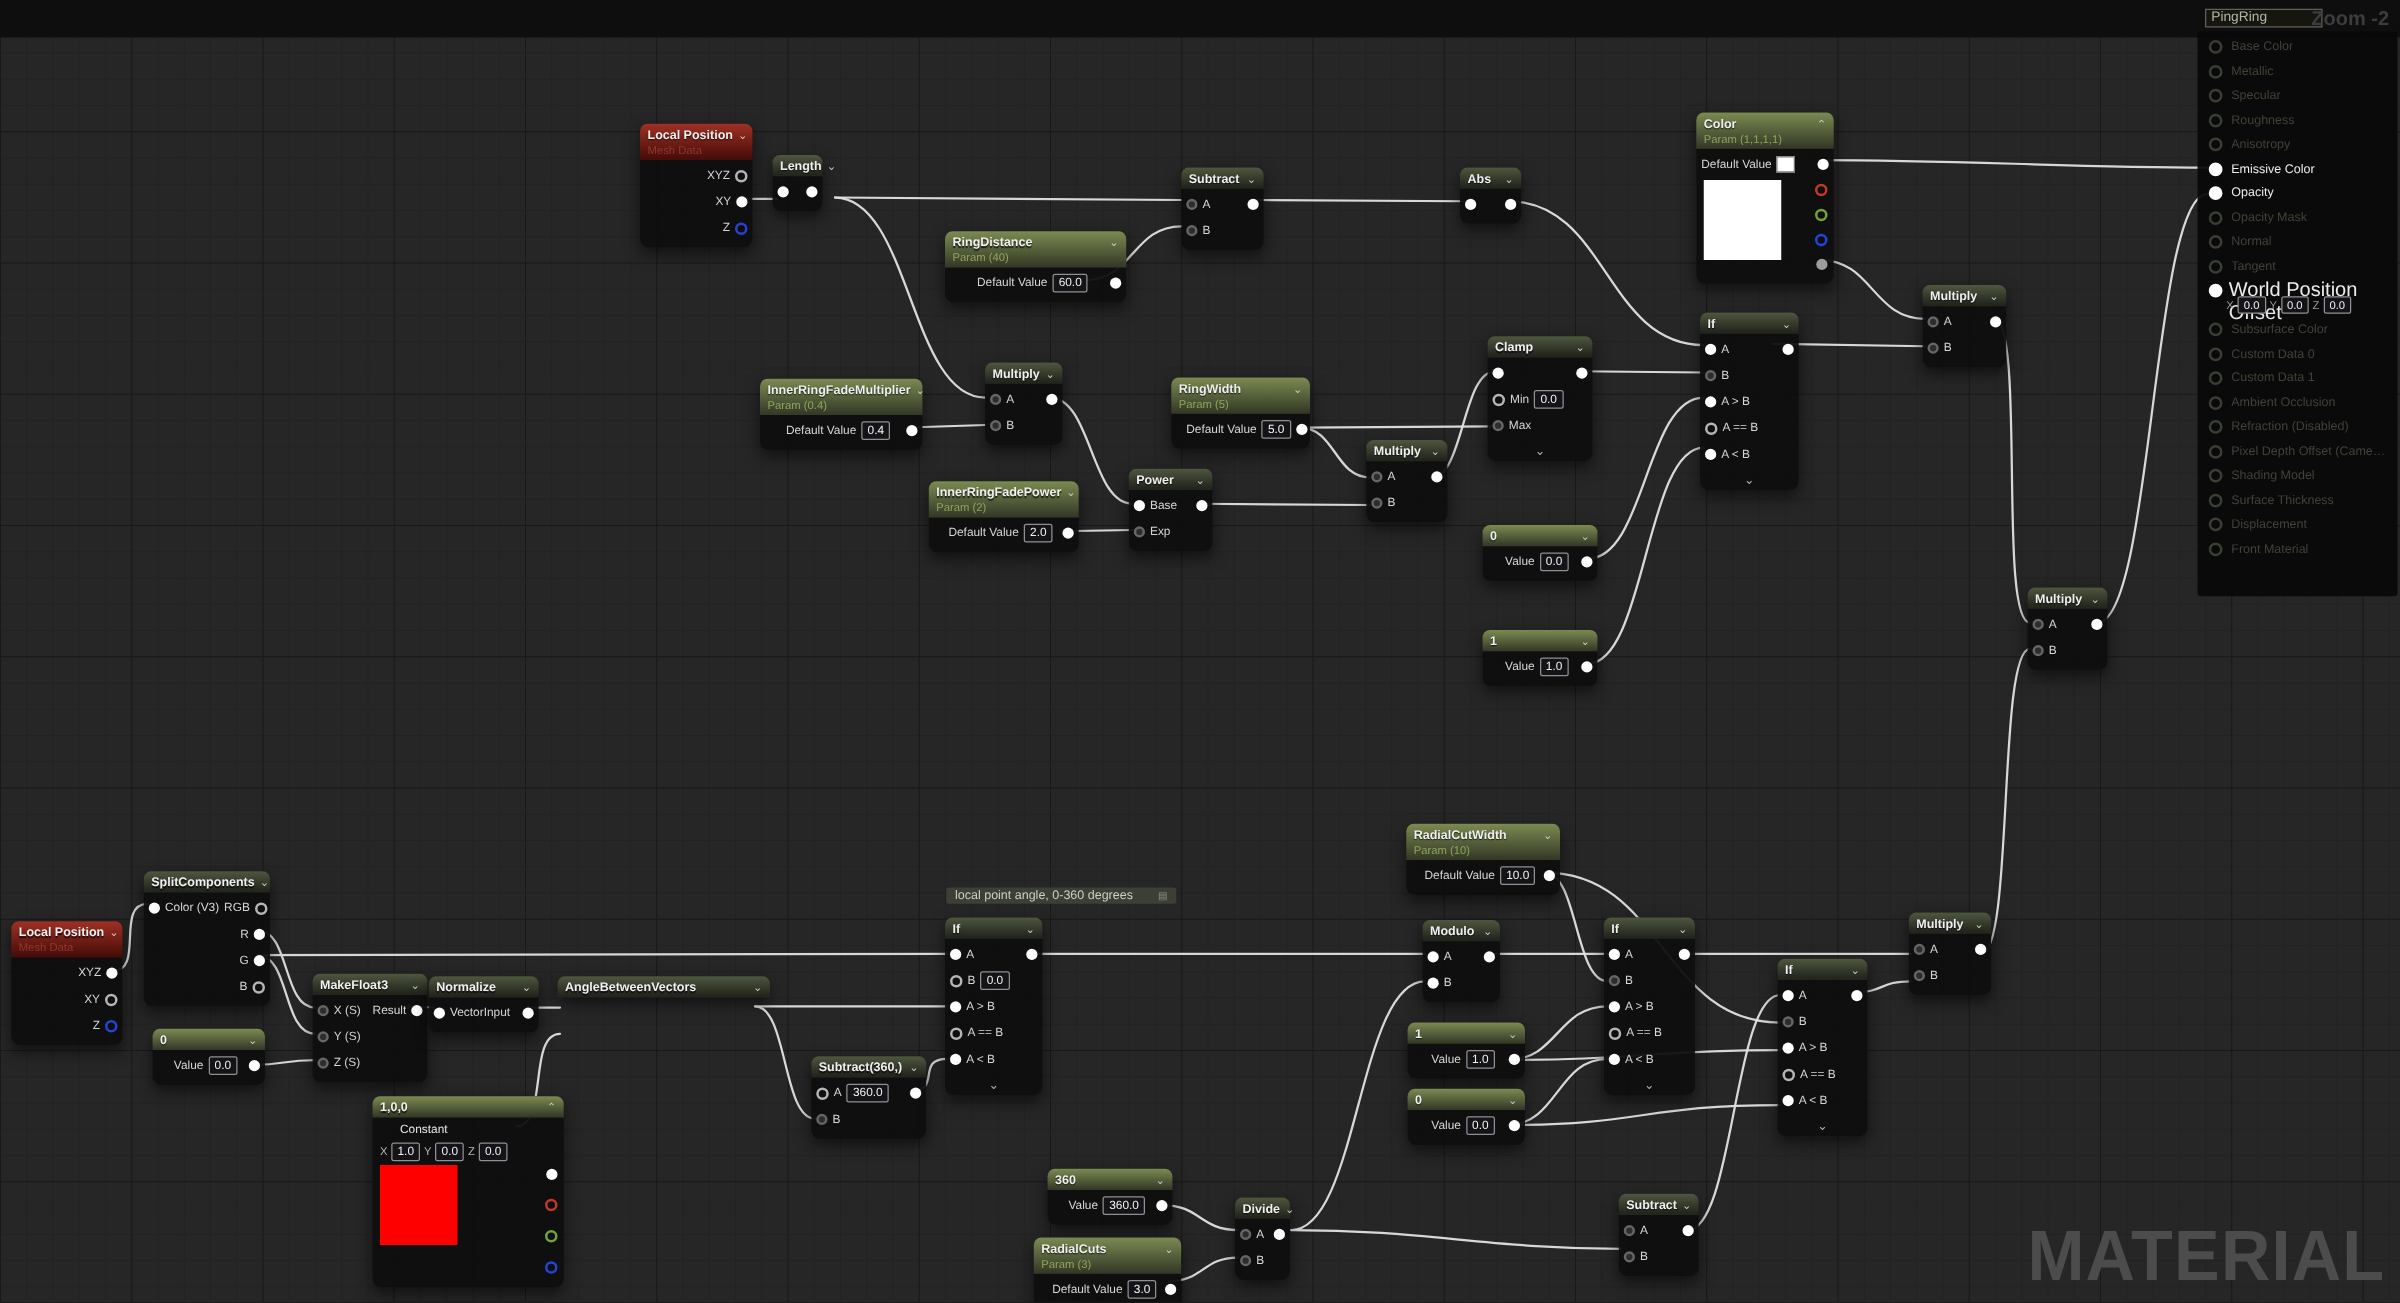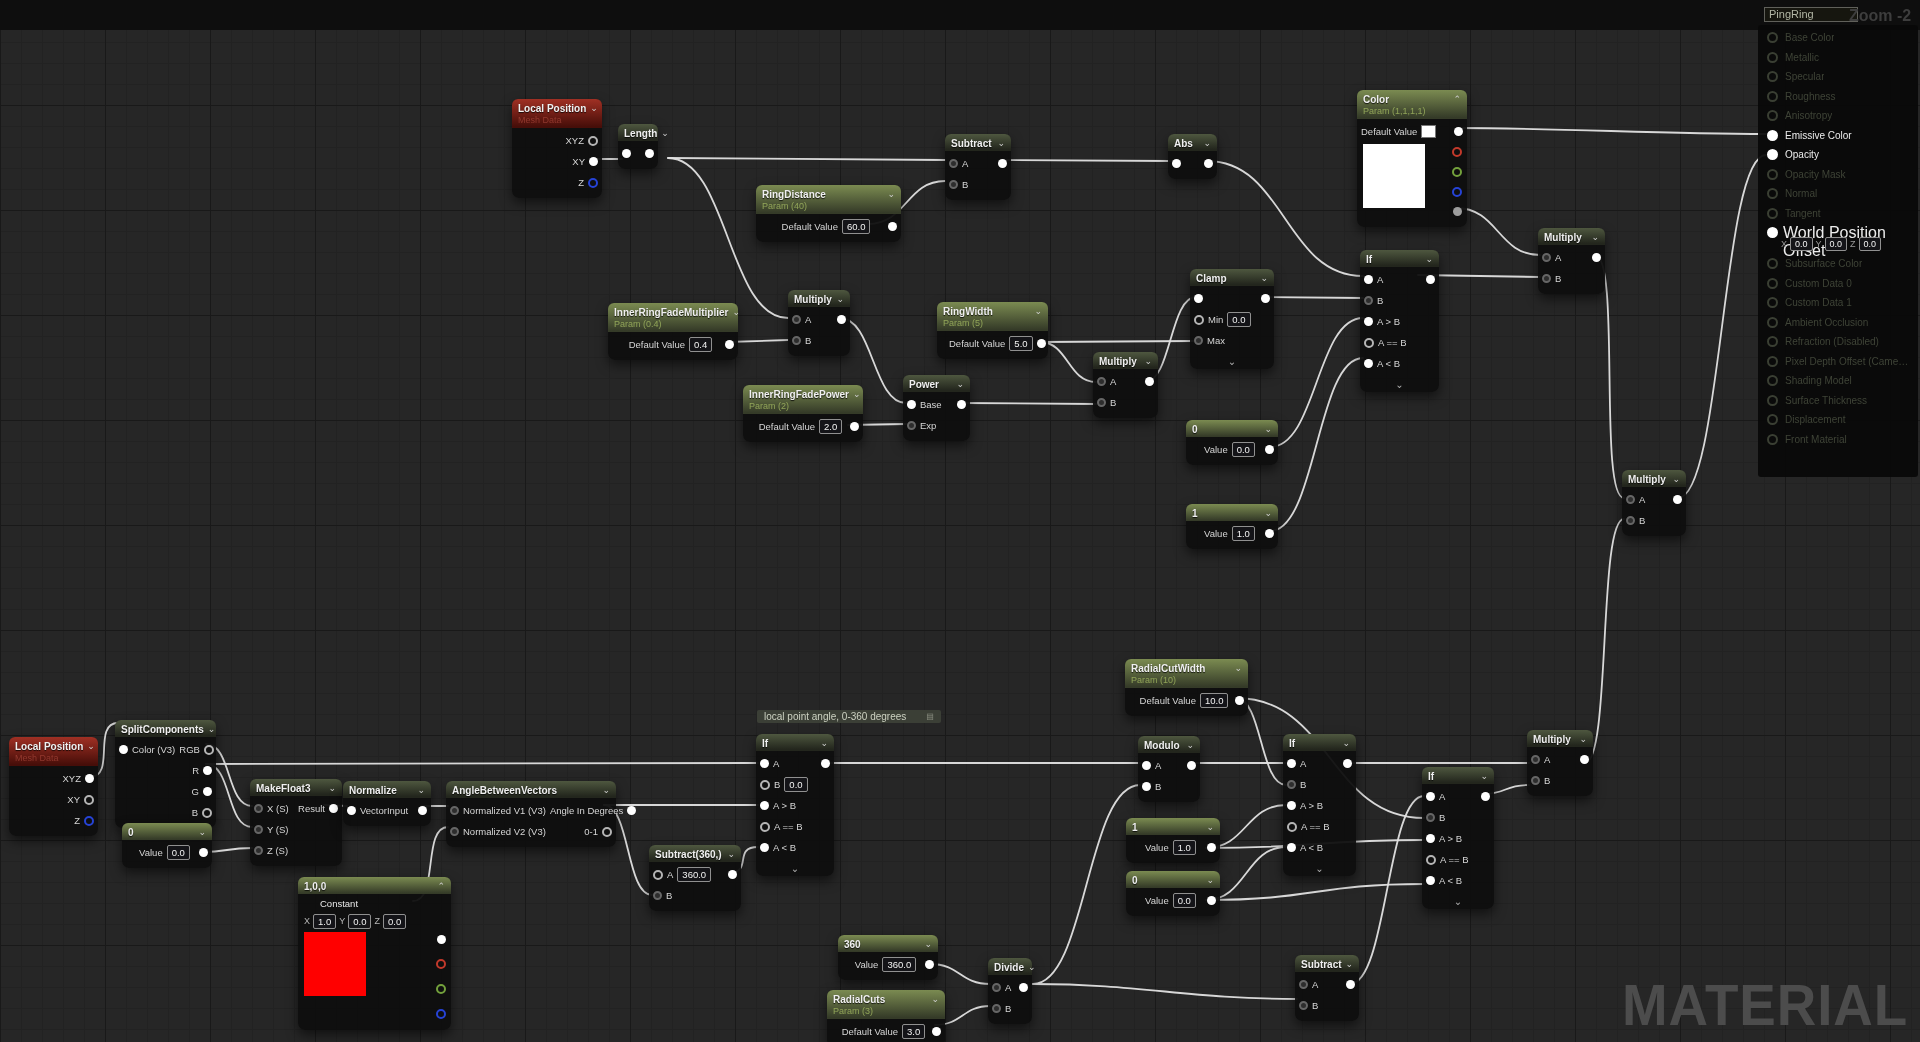--- a/index.html
+++ b/index.html
@@ -586,21 +586,21 @@
             </div>
           </div>
           <div class="prow">
             <div class="pr">
               <span>Z</span>
               <span class="pin p-blue"></span>
             </div>
           </div>
         </div>
       </div>
-      <div class="node" style="left: 115px; top: 720px; width: 101px;">
+      <div class="node" style="left: 115px; top: 697px; width: 101px;">
         <div class="head op">
           <div class="trow">
             <span class="title">SplitComponents</span>
             <span class="chev">⌄</span>
           </div>
         </div>
         <div class="body">
           <div class="prow">
             <div class="pl">
               <span class="pin p-filled"></span>
@@ -699,42 +699,20 @@
               <span class="pin p-filled"></span>
             </div>
           </div>
         </div>
       </div>
       <div class="node" style="left: 446px; top: 781px; width: 170px;">
         <div class="head op">
           <div class="trow">
             <span class="title">AngleBetweenVectors</span>
             <span class="chev">⌄</span>
-          </div>
-        </div>
-        <div class="body">
-          <div class="prow">
-            <div class="pl">
-              <span class="pin p-dim"></span>
-              <span>Normalized V1 (V3)</span>
-            </div>
-            <div class="pr">
-              <span>Angle In Degrees</span>
-              <span class="pin p-filled"></span>
-            </div>
-          </div>
-          <div class="prow">
-            <div class="pl">
-              <span class="pin p-dim"></span>
-              <span>Normalized V2 (V3)</span>
-            </div>
-            <div class="pr">
-              <span>0-1</span>
-              <span class="pin p-hollow"></span>
-            </div>
           </div>
         </div>
       </div>
       <div class="node" style="left: 298px; top: 877px; width: 153px;">
         <div class="head green">
           <div class="trow">
             <span class="title">1,0,0</span>
             <span class="chev">⌃</span>
           </div>
         </div>

